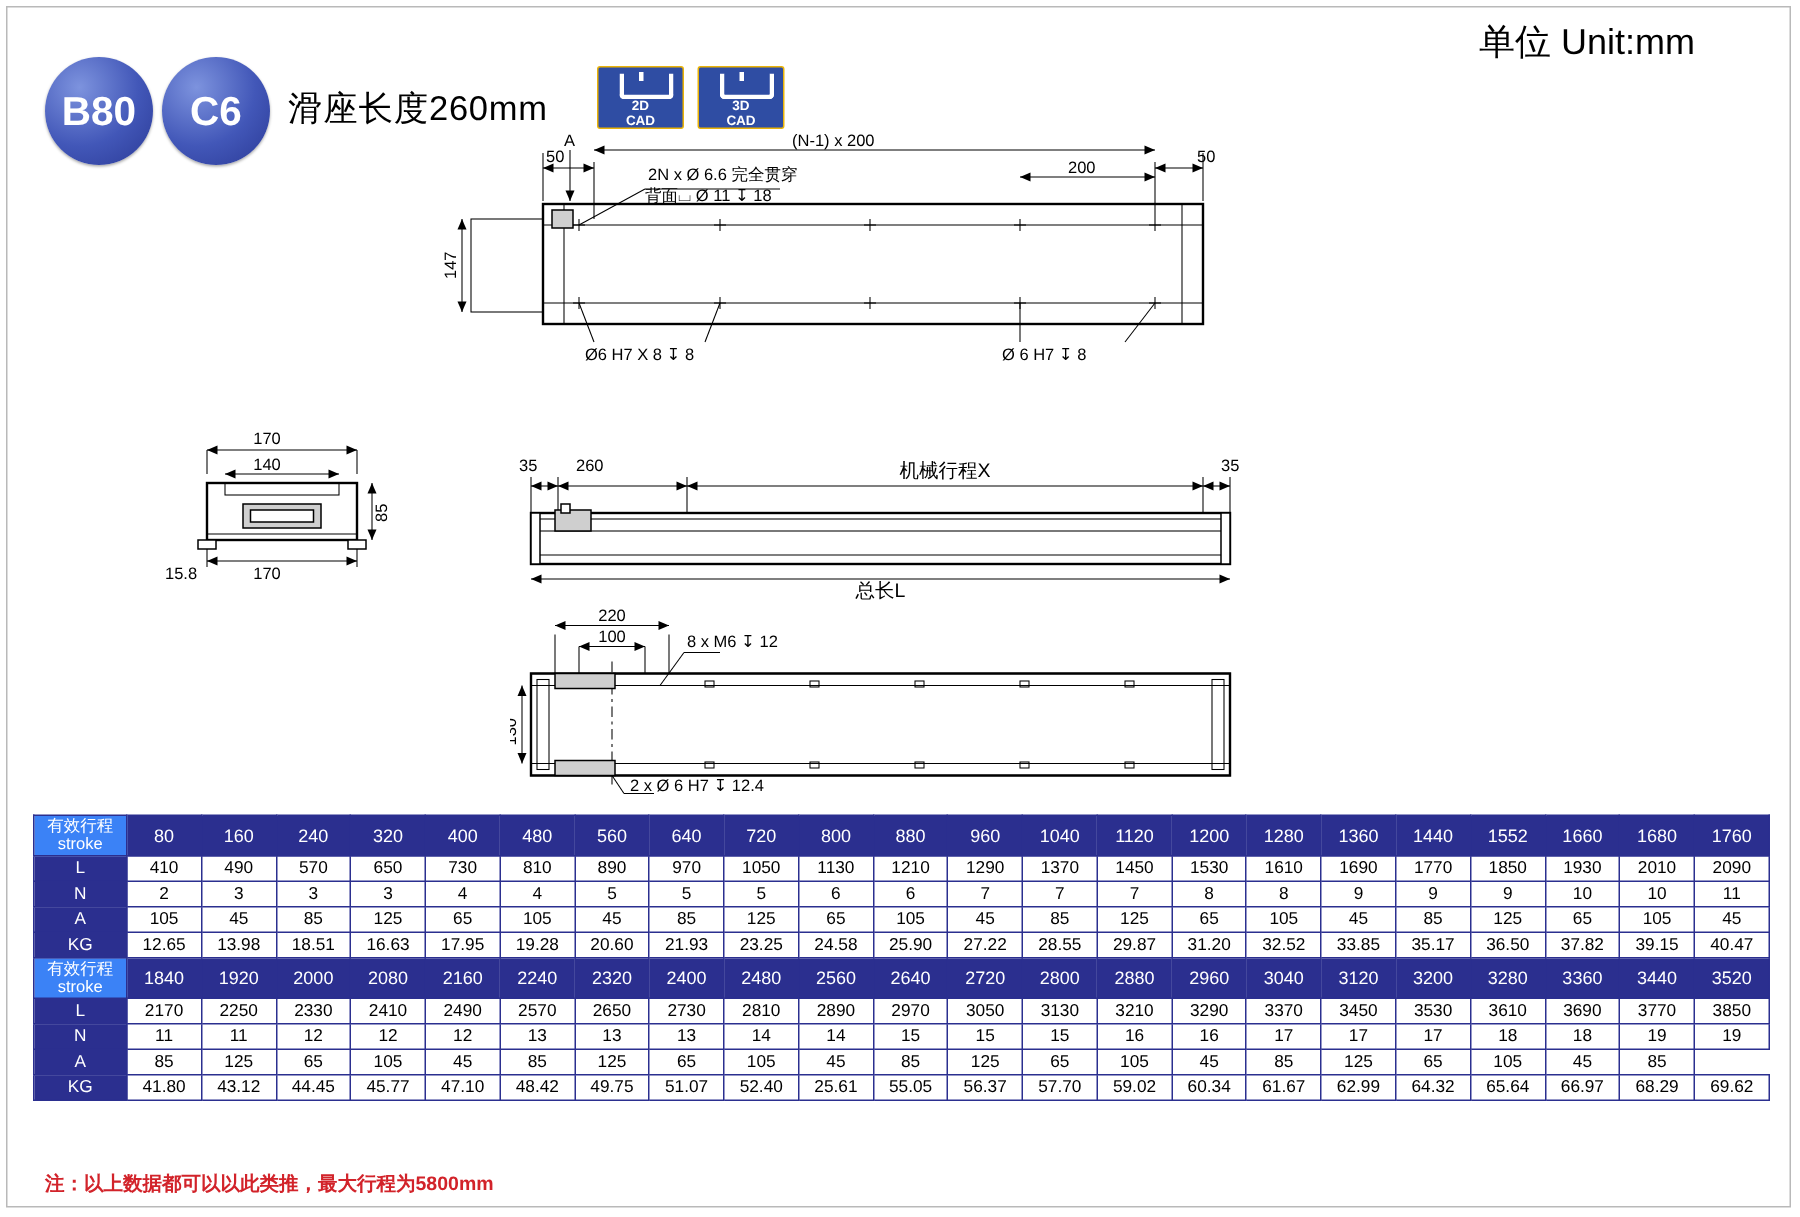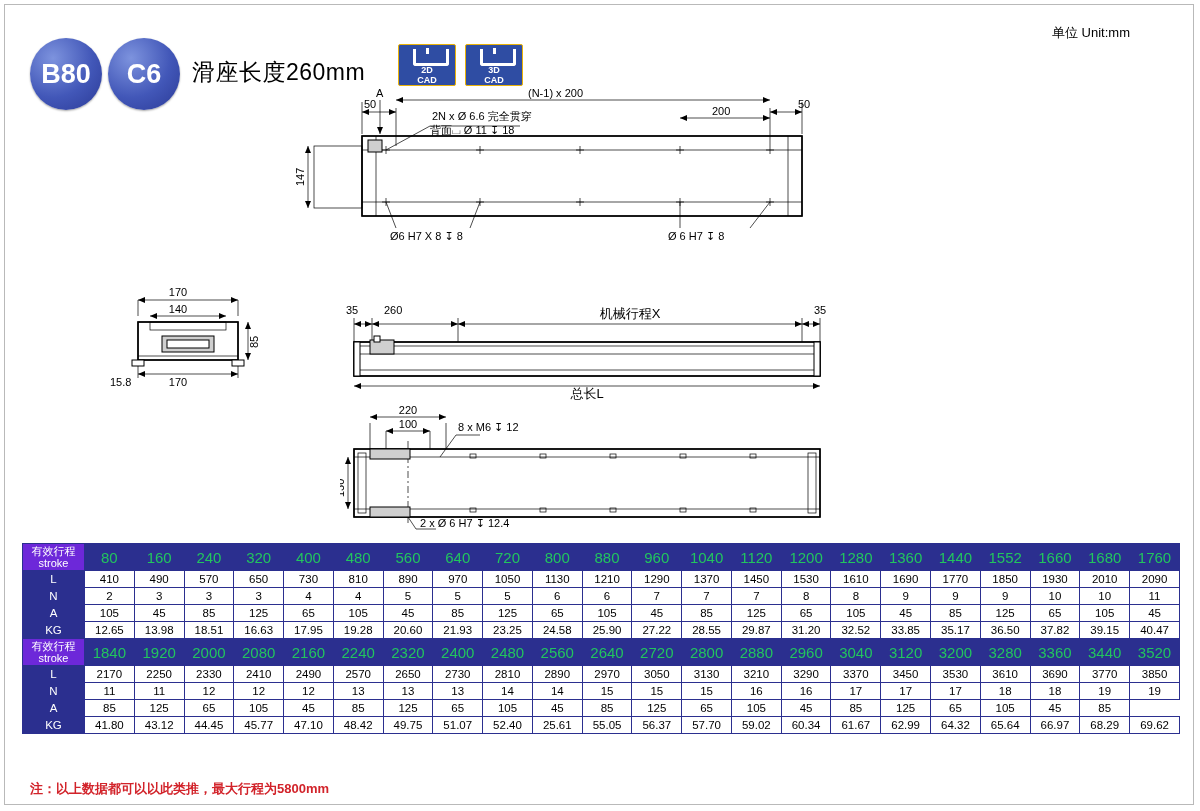--- a/index.html
+++ b/index.html
@@ -42,21 +42,21 @@
     border:3px solid #fff;border-top:none;border-radius:0 0 3px 3px;
   }
   .cad-btn .cad-glyph:after{
     content:"";position:absolute;left:27px;top:0px;width:3px;height:6px;background:#fff;
   }
   .cad-btn .cad-lbl1{display:block;font-weight:bold;font-size:9px;}
   .cad-btn .cad-lbl2{display:block;font-weight:bold;font-size:9px;}
   #cad-2d{left:398px;}
   #cad-3d{left:465px;}
   #unit-label{
-    position:absolute;right:70px;top:24px;font-size:13px;
+    position:absolute;right:70px;top:12px;font-size:24px;
   }
   
   svg.dwg{position:absolute;}
   .ln-th{stroke:#000;stroke-width:1.6;fill:none;}
   .ln-thin{stroke:#000;stroke-width:.7;fill:none;}
   .dash{stroke:#000;stroke-width:.7;fill:none;stroke-dasharray:7 3 2 3;}
   .dim{stroke:#000;stroke-width:.7;fill:none;}
   .txt{font-family:"Liberation Sans",sans-serif;font-size:11px;fill:#000;}
   .txt-m{font-family:"Liberation Sans",sans-serif;font-size:13px;fill:#000;}
   .fillwhite{fill:#ffffff;stroke:#000;stroke-width:1;}
@@ -65,27 +65,27 @@
   table.spec{
     position:absolute;left:22px;top:543px;border-collapse:collapse;
     font-size:11.5px;width:1158px;
   }
   table.spec td,table.spec th{
     border:1px solid #2b2f8f;
     text-align:center;padding:1px 0;height:17px;box-sizing:border-box;
     font-weight:normal;
   }
   .hdr{
-    background:#2b2f8f;color:#22c55e;font-weight:bold;font-size:15px;
+    background:#2b2f8f;color:#ffffff;font-weight:bold;font-size:12px;
   }
   .rowlabel{
     background:#2b2f8f;color:#fff;font-weight:bold;width:62px;
   }
   .hdr-stroke{
-    background:#6d28d9;color:#fff;font-weight:bold;font-size:11px;
+    background:#3b82f6;color:#fff;font-weight:bold;font-size:11px;
     line-height:12px;width:62px;
   }
   .note{
     position:absolute;left:30px;top:780px;color:#d2232a;font-size:13px;font-weight:bold;text-align:right;
   }
 </style>
 </head>
 <body>
 
 <div class="page-border"></div>

